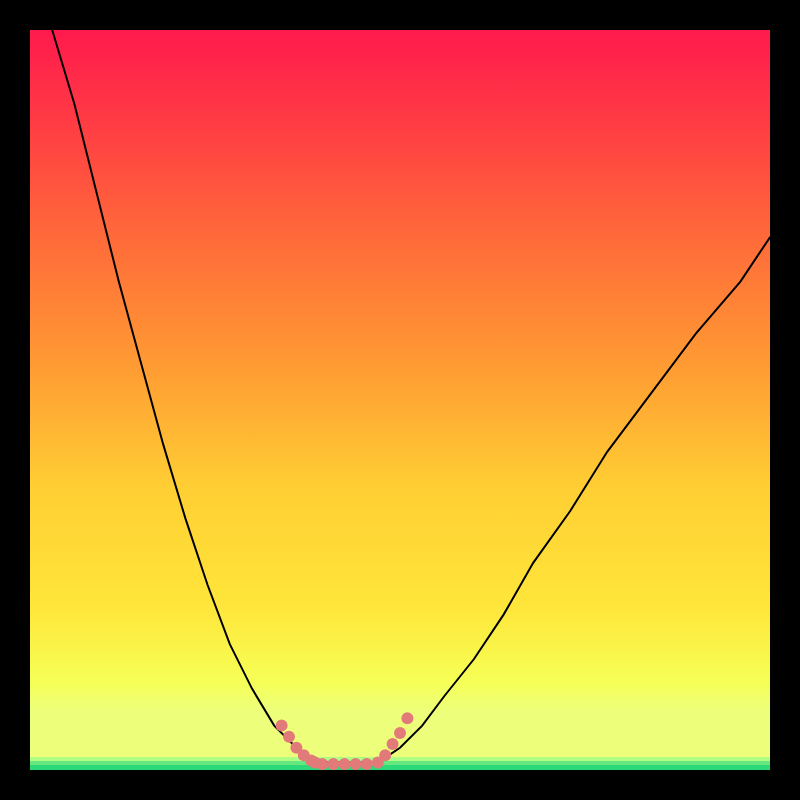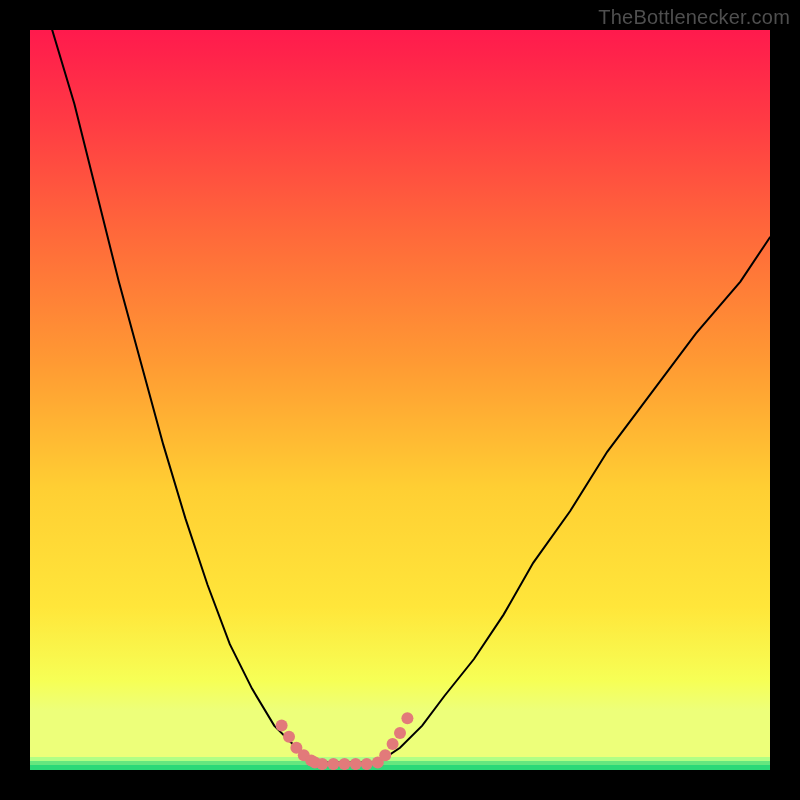--- a/index.html
+++ b/index.html
@@ -36,21 +36,20 @@
   }
   svg {
     display: block;
   }
 </style>
 </head>
 <body>
 
 <div class="frame">
 
-  <div class="watermark">TheBottlenecker.com</div>
 
   <div class="plot-area">
     <svg id="chart-svg" width="740" height="740" viewBox="0 0 740 740">
       <defs>
         <linearGradient id="bg-grad" x1="0" y1="0" x2="0" y2="1">
           <stop offset="0%" stop-color="#ff1a4d"></stop>
           <stop offset="12%" stop-color="#ff3a44"></stop>
           <stop offset="28%" stop-color="#ff6a3a"></stop>
           <stop offset="45%" stop-color="#ff9a33"></stop>
           <stop offset="62%" stop-color="#ffcf33"></stop>

